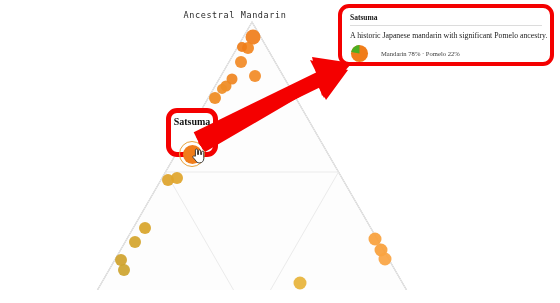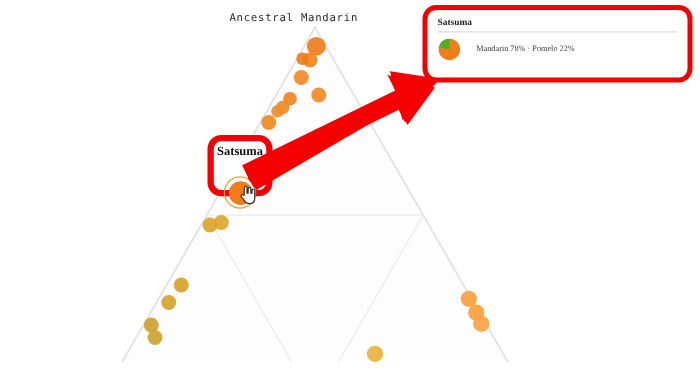--- a/index.html
+++ b/index.html
@@ -218,20 +218,21 @@
     <g>
       <path d="M196,136 L318,76 L310,60 L348,70 L326,100 L318,84 L203,150 Z" fill="#f40000"></path>
       <path d="M198,142 L322,80 L345,70 L324,98 L318,86 L205,152 Z" fill="#f40000"></path>
       <polygon points="352,63 312,57 322,96" fill="#f40000"></polygon>
       <path d="M197,139 L326,76" stroke="#f40000" stroke-width="15" stroke-linecap="butt"></path>
     </g>
   </svg>
 
   <div id="tooltip-card">
     <div id="tooltip-title">Satsuma</div>
+    <div id="tooltip-desc">A historic Japanese mandarin with significant Pomelo ancestry.</div>
     <div id="tooltip-legend-row">
       <svg id="tooltip-pie" viewBox="0 0 20 20">
         <circle cx="10" cy="10" r="9" fill="#f07d1a"></circle>
         <path id="pie-slice" d="M 10 10 L 10 1 A 9 9 0 0 0 1.1594147434418023 8.313568168728478 Z" fill="#4caf21"></path>
       </svg>
       <div id="tooltip-legend-text">Mandarin 78% · Pomelo 22%</div>
     </div>
   </div>
 
 </div>

